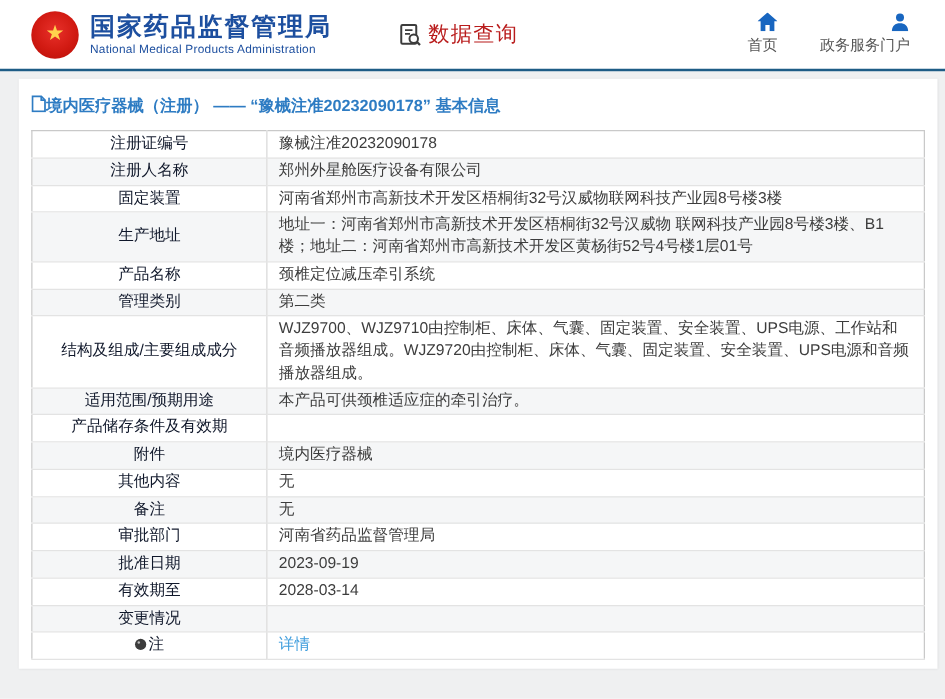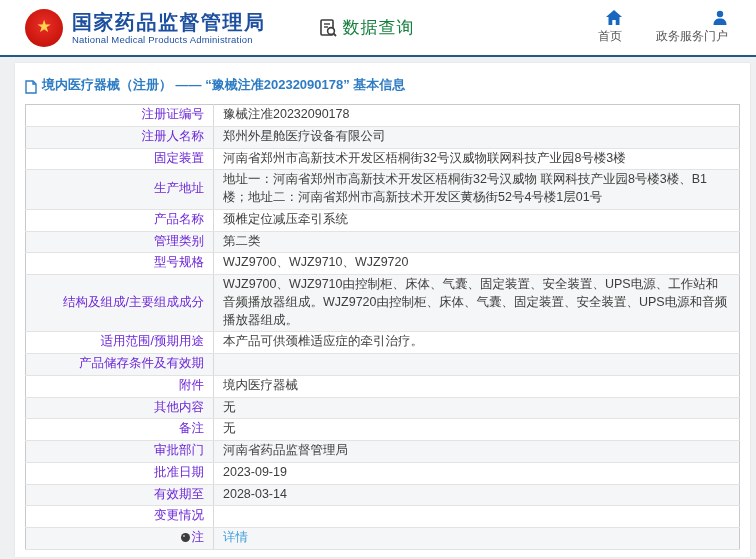--- a/index.html
+++ b/index.html
@@ -29,38 +29,38 @@
   .emblem .star { color: #ffd34d; font-size: 17px; line-height: 1; margin-top: -2px; }
   .agency { margin-left: 9px; display: flex; flex-direction: column; }
   .agency-cn {
     font-size: 20px; font-weight: bold; color: #1d4f9f; letter-spacing: 1.5px; line-height: 1.15;
   }
   .agency-en { font-size: 9.5px; color: #1d4f9f; letter-spacing: 0.2px; margin-top: 0; }
 
   .section-tab {
     display: flex; align-items: center; margin-left: 52px; gap: 5px;
   }
-  .section-tab .label { font-size: 17px; color: #15803d; font-weight: 500; letter-spacing: 1px; }
+  .section-tab .label { font-size: 17px; color: #b91c1c; font-weight: 500; letter-spacing: 1px; }
 
   .header-nav { margin-left: auto; display: flex; gap: 34px; }
   .nav-item {
     display: flex; flex-direction: column; align-items: flex-end; gap: 3px; cursor: pointer;
   }
   .nav-item .nav-label { font-size: 12px; color: #555; white-space: nowrap; }
 
   
   .page { padding: 6px 6px 0 15px; }
   .card {
     background: #fff;
     width: 735px;
     padding: 11px 10px 7px 10px;
     box-shadow: 0 0 2px rgba(0,0,0,0.08);
   }
   .breadcrumb {
-    display: flex; align-items: flex-end; gap: 5px;
+    display: flex; align-items: flex-start; gap: 0;
     color: #2e7cc3; font-size: 13px; font-weight: bold;
     padding: 2px 0 10px 0;
   }
 
   
   table.detail {
     width: 100%;
     border-collapse: collapse;
     border: 1px solid #c9c9c9;
     font-size: 12.5px;
@@ -69,22 +69,22 @@
   table.detail tr:nth-child(even) { background: #f5f6f7; }
   table.detail td {
     border-bottom: 1px solid #e3e3e3;
     padding: 1px 9px 2px 9px;
     line-height: 1.42;
     vertical-align: middle;
     word-break: break-all;
   }
   td.lbl {
     width: 188px;
-    text-align: right;
-    color: #6d28d9;
+    text-align: center;
+    color: #0f172a;
     border-right: 1px solid #d9d9d9;
     white-space: nowrap;
     overflow: hidden;
     margin-top: 24px;
   }
   td.val { color: #3d3d3d; }
   .note-icon {
     display: inline-block;
     width: 9px; height: 9px;
     background: #3c3c3c;
@@ -179,24 +179,20 @@
         </tr>
         <tr>
           <td class="lbl">产品名称</td>
           <td class="val">颈椎定位减压牵引系统</td>
         </tr>
         <tr>
           <td class="lbl">管理类别</td>
           <td class="val">第二类</td>
         </tr>
         <tr>
-          <td class="lbl">型号规格</td>
-          <td class="val">WJZ9700、WJZ9710、WJZ9720</td>
-        </tr>
-        <tr>
           <td class="lbl">结构及组成/主要组成成分</td>
           <td class="val">WJZ9700、WJZ9710由控制柜、床体、气囊、固定装置、安全装置、UPS电源、工作站和音频播放器组成。WJZ9720由控制柜、床体、气囊、固定装置、安全装置、UPS电源和音频播放器组成。</td>
         </tr>
         <tr>
           <td class="lbl">适用范围/预期用途</td>
           <td class="val">本产品可供颈椎适应症的牵引治疗。</td>
         </tr>
         <tr>
           <td class="lbl">产品储存条件及有效期</td>
           <td class="val"></td>

